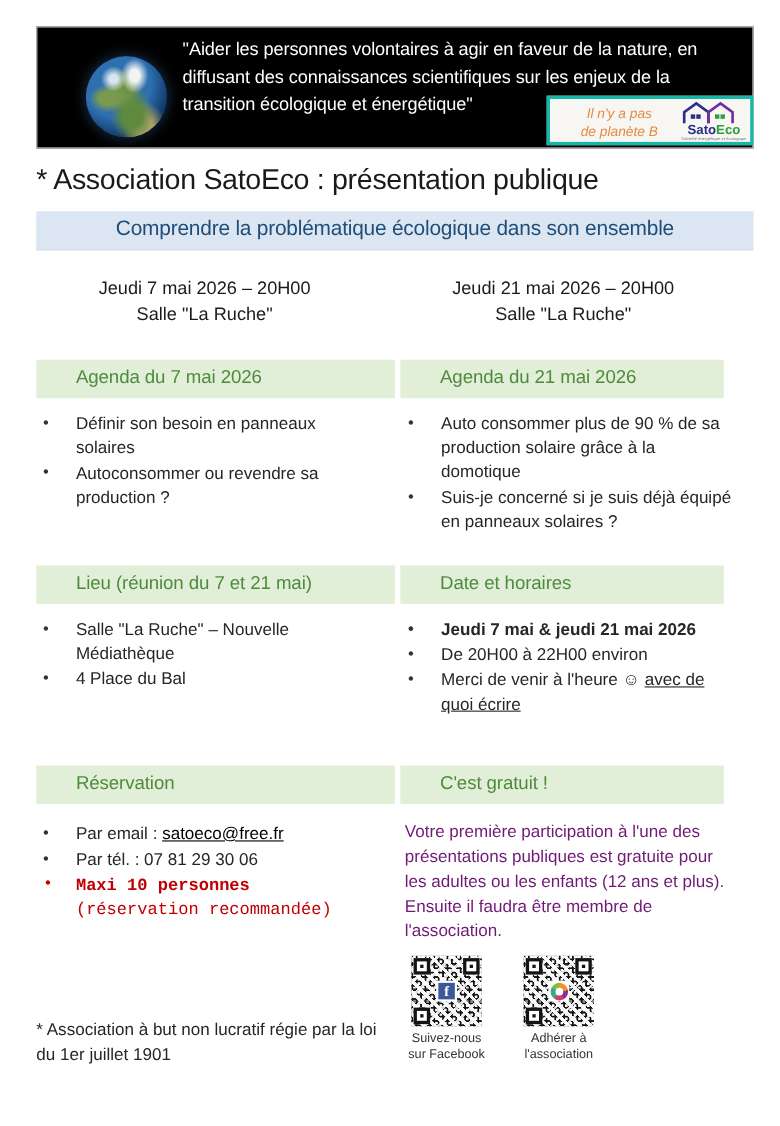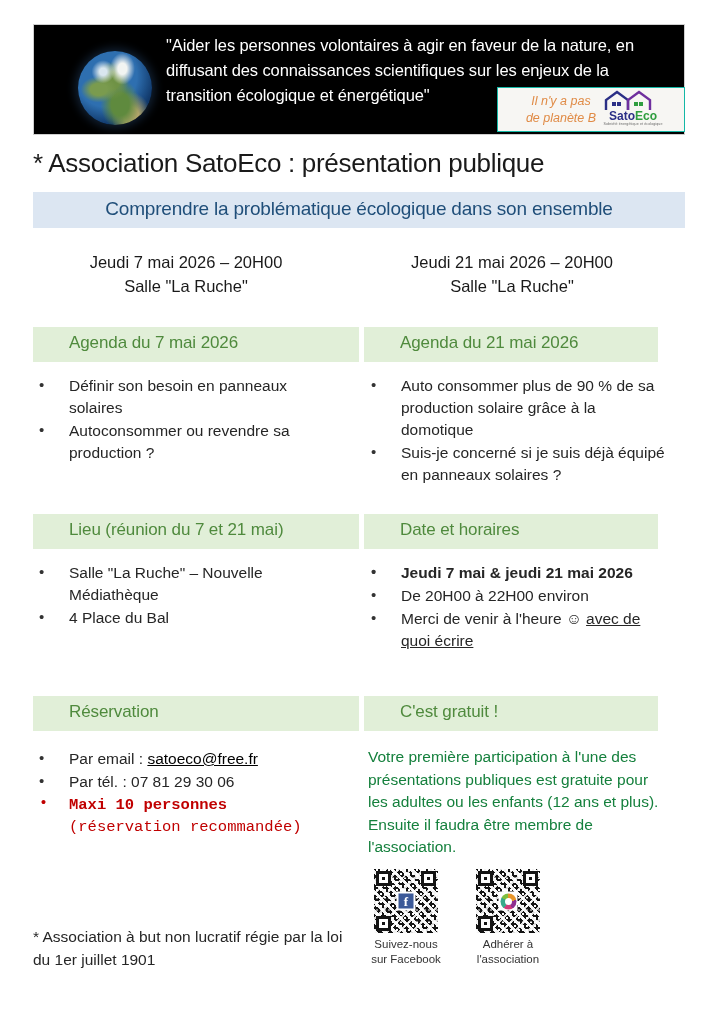--- a/index.html
+++ b/index.html
@@ -57,37 +57,37 @@
   }
 
   
   .plaque {
     position: absolute;
     left: 497px;
     top: 87px;
     width: 188px;
     height: 45px;
     background: #f7f6f3;
-    border: 1px solid #14b8a6;
+    border: 3px solid #14b8a6;
     box-sizing: border-box;
   }
   .plaque-text {
     position: absolute;
     left: 9px;
     top: 5px;
     width: 108px;
     color: #e08b46;
     font-style: italic;
     font-size: 12.5px;
     line-height: 17px;
     text-align: center;
   }
   .plaque-logo {
     position: absolute;
-    right: 18px;
+    right: 0;
     top: 2px;
     width: 66px;
     height: 41px;
   }
   .plaque-logo svg { display: block; }
   .logo-word {
     position: absolute;
     left: 0;
     top: 20px;
     width: 66px;
@@ -201,21 +201,21 @@
     text-decoration: underline;
   }
   .uline { text-decoration: underline; }
 
   .ptext {
     position: absolute;
     width: 300px;
     margin: 0;
     font-size: 15.5px;
     line-height: 22.5px;
-    color: #15803d;
+    color: #701a75;
   }
 
   
   .qr-wrap {
     position: absolute;
     top: 869px;
     text-align: center;
     width: 96px;
   }
   .qr-wrap.fb  { left: 358px; }

